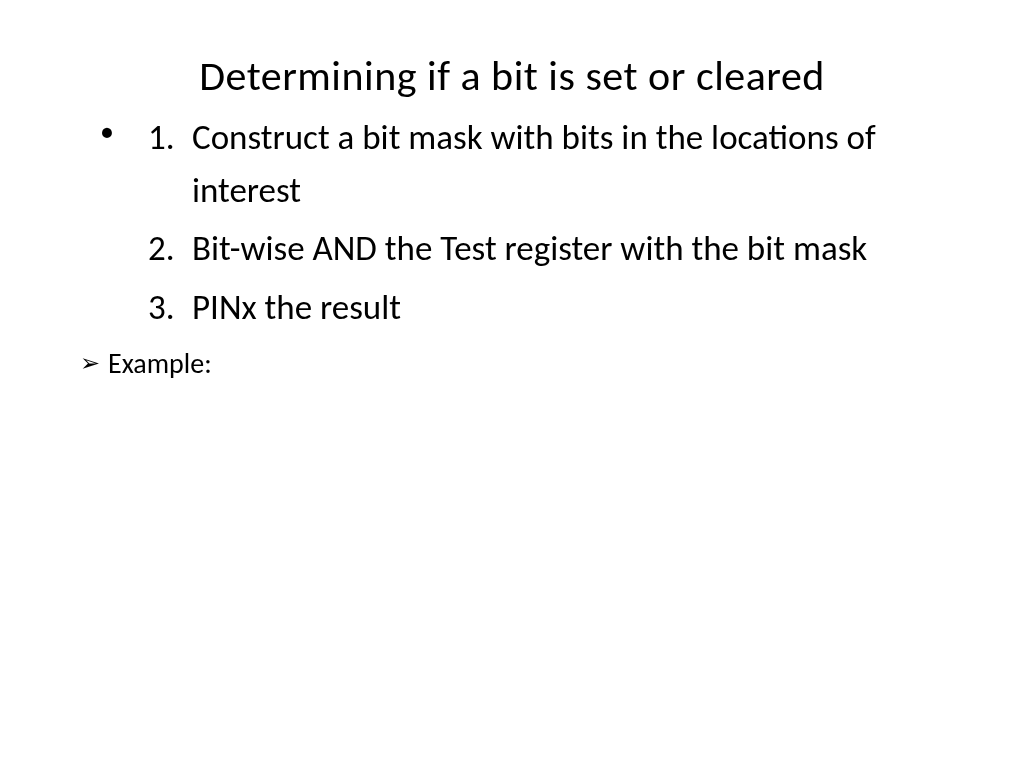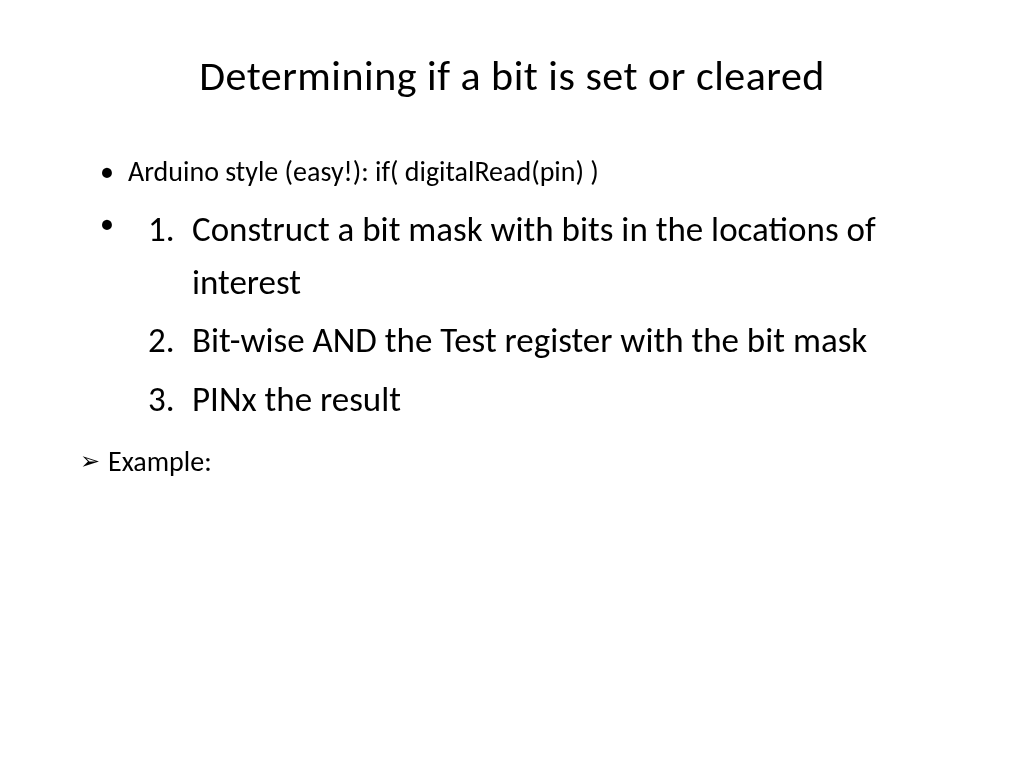--- a/index.html
+++ b/index.html
@@ -13,21 +13,20 @@
       background: #ffffff;
       font-family: Calibri, "Segoe UI", Arial, sans-serif;
       color: #000000;
       padding: 50px 80px;
       overflow: hidden;
     }
     .title {
       font-size: 42px;
       text-align: center;
       font-weight: 400;
-      margin-bottom: 50px;
       letter-spacing: 0.5px;
     }
     .content {
       font-size: 28px;
       line-height: 1.5;
     }
     ul.level1 {
       list-style: none;
       padding-left: 20px;
     }
@@ -58,21 +57,21 @@
     }
     ol.level2 > li::before {
       content: counter(numbered) ".";
       position: absolute;
       left: 0;
       top: 0;
     }
     ul.arrow-level1 {
       list-style: none;
       padding-left: 0;
-      margin-top: 16px;
+      margin-top: 10px;
     }
     ul.arrow-level1 > li {
       position: relative;
       padding-left: 28px;
       margin-bottom: 10px;
     }
     ul.arrow-level1 > li::before {
       content: "➢";
       position: absolute;
       left: 0;
@@ -98,21 +97,20 @@
       font-size: 18px;
     }
   </style>
 </head>
 <body>
 
 <h1 class="title">Determining if a bit is set or cleared</h1>
 
 <div class="content">
   <ul class="level1">
-    <li><span>Arduino style (easy!): if( digitalRead(pin) )</span></li>
     <li>
       <ol class="level2">
         <li><span>Construct a bit mask with bits in the locations of interest</span></li>
         <li><span>Bit-wise AND the Test register with the bit mask</span></li>
         <li><span>PINx the result</span></li>
       </ol>
     </li>
   </ul>
   <ul class="arrow-level1">
     <li>

